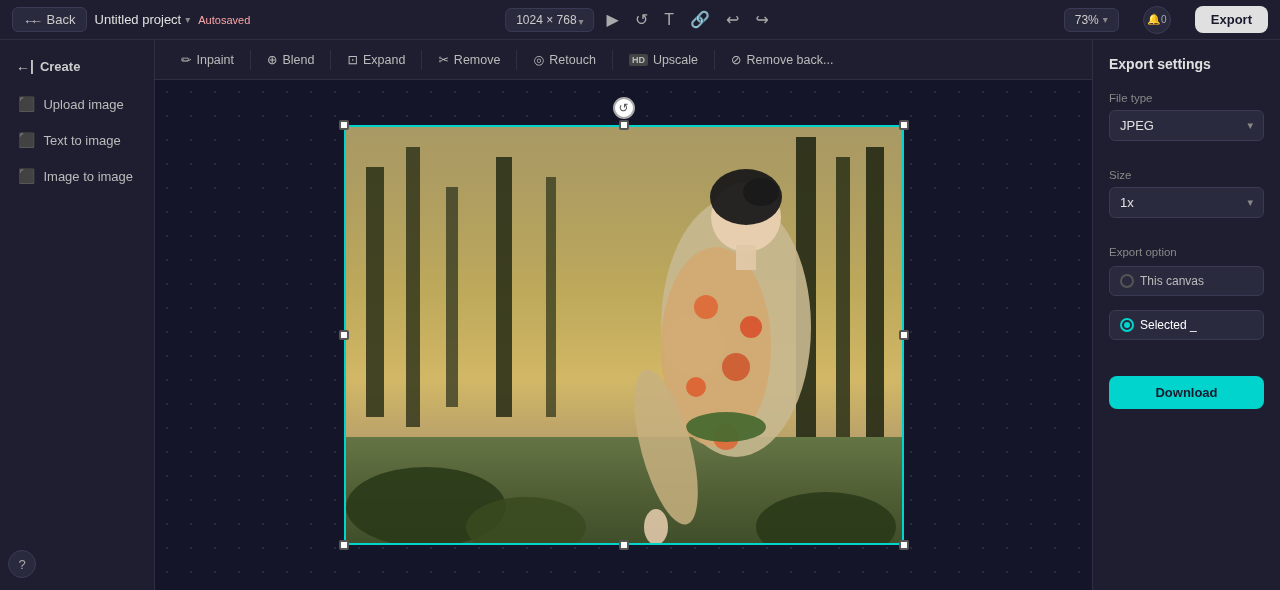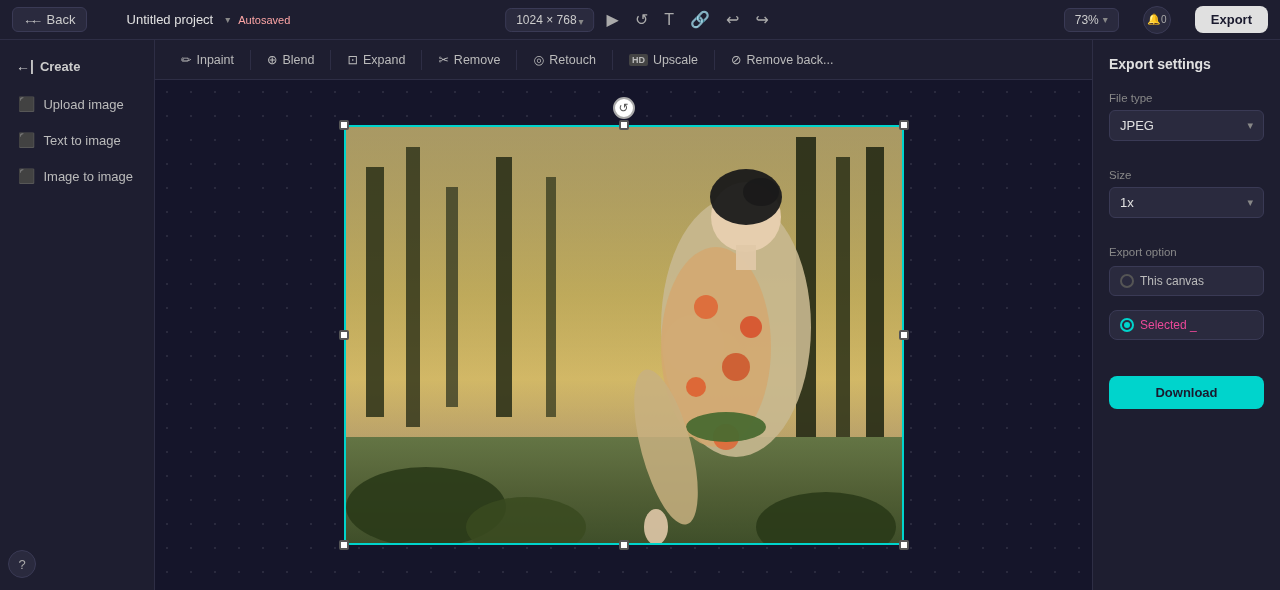--- a/index.html
+++ b/index.html
@@ -40,26 +40,25 @@
       border: 1px solid #3a3a55;
       border-radius: 6px;
       padding: 4px 10px;
       color: #ccc;
       font-size: 13px;
       cursor: pointer;
     }
     .project-title {
       display: flex;
       align-items: center;
-      gap: 12px;
+      gap: 4px;
       color: #e0e0e0;
       font-size: 13px;
       font-weight: 500;
       cursor: pointer;
-      margin-left: 32px;
     }
     .autosaved {
       color: #fca5a5;
       font-size: 11px;
     }
     .topbar-center {
       position: absolute;
       left: 50%;
       transform: translateX(-50%);
       display: flex;
@@ -344,22 +343,21 @@
       font-size: 12px;
       color: #bbb;
       cursor: pointer;
       text-align: center;
       display: flex;
       align-items: center;
       gap: 6px;
     }
     .option-btn.selected {
       border-color: #3a3a55;
-      color: #ec4899;
-      border-radius: 8px;
+      color: #ffffff;
     }
     .radio-dot {
       width: 14px;
       height: 14px;
       border-radius: 50%;
       border: 2px solid #555;
       display: inline-flex;
       align-items: center;
       justify-content: center;
       flex-shrink: 0;

